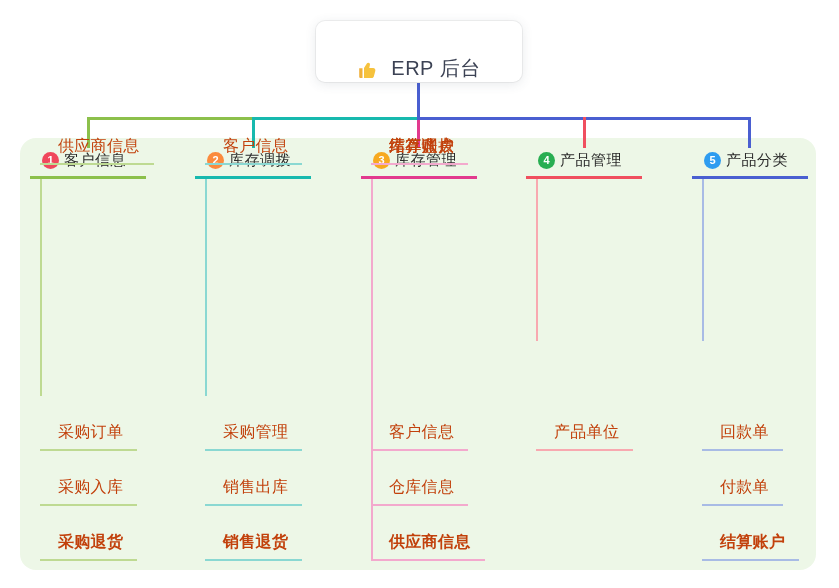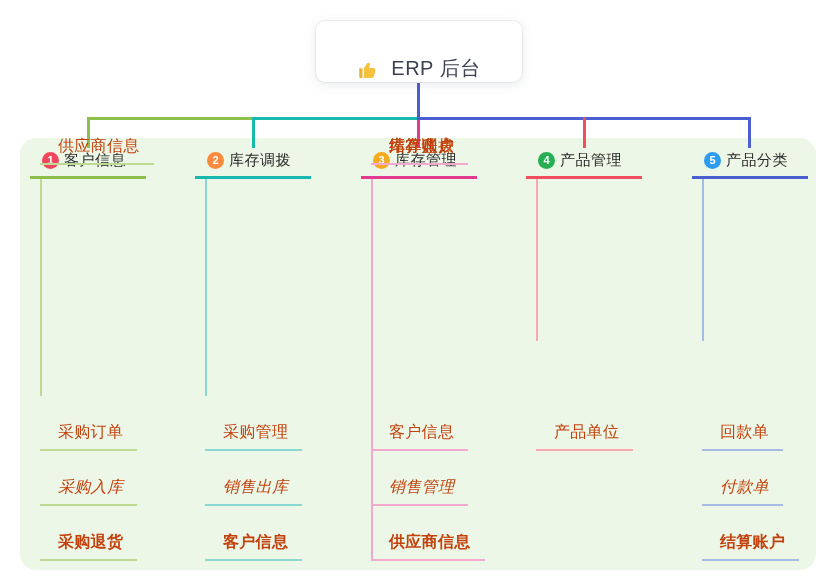--- a/index.html
+++ b/index.html
@@ -36,21 +36,21 @@
   .branch .hline{position:absolute;left:0;top:38px;width:116px;height:3px;background:var(--line);}
   .branch .vline{position:absolute;left:10px;top:41px;width:2px;background:var(--child);}
   .branch .child{position:absolute;left:10px;white-space:nowrap;
                  padding:0 14px 9px 18px;border-bottom:2px solid var(--child);
                  font-size:16px;color:#c2410c;line-height:16px;letter-spacing:.3px;}
   .branch .child:nth-of-type(1){top:66px;}
   .branch .child:nth-of-type(2){top:121px;}
   .branch .child:nth-of-type(3){top:176px;}
   .branch .child:nth-of-type(4){top:231px;}
   .branch .child:nth-of-type(5){top:286px;}
-  .branch .child:nth-of-type(6){top:341px;font-style:italic;}
+  .branch .child:nth-of-type(6){top:341px;}
   .branch .child:nth-of-type(7){top:396px;font-weight:bold;}
   #branch-0{left:30px;} #branch-1{left:195px;} #branch-2{left:361px;}
   #branch-3{left:526px;} #branch-4{left:692px;}
 </style>
 </head>
 <body>
 
 <div id="canvas">
 
   <div id="panel"></div>
@@ -86,30 +86,31 @@
     <div class="child">供应商信息</div>
   </div>
 
   <div class="branch" id="branch-1" style="--line: #17b9ae; --child: #8ad8d2; --circle: #fb8b3d;">
     <div class="badge">2</div>
     <div class="hlabel">库存调拨</div>
     <div class="hline"></div>
     <div class="vline" style="height: 217px;"></div>
     <div class="child">采购管理</div>
     <div class="child">销售出库</div>
+    <div class="child">销售退货</div>
     <div class="child">客户信息</div>
   </div>
 
   <div class="branch" id="branch-2" style="--line: #e23a8e; --child: #f3a9cd; --circle: #f7a920;">
     <div class="badge">3</div>
     <div class="hlabel">库存管理</div>
     <div class="hline"></div>
     <div class="vline" style="height: 382px;"></div>
     <div class="child">客户信息</div>
-    <div class="child">销售管理</div>
+    <div class="child">仓库信息</div>
     <div class="child">供应商信息</div>
     <div class="child">结算账户</div>
     <div class="child">库存盘点</div>
     <div class="child">库存调拨</div>
     <div class="child">结算账户</div>
   </div>
 
   <div class="branch" id="branch-3" style="--line: #f04f5f; --child: #f8a9b0; --circle: #28ae52;">
     <div class="badge">4</div>
     <div class="hlabel">产品管理</div>

